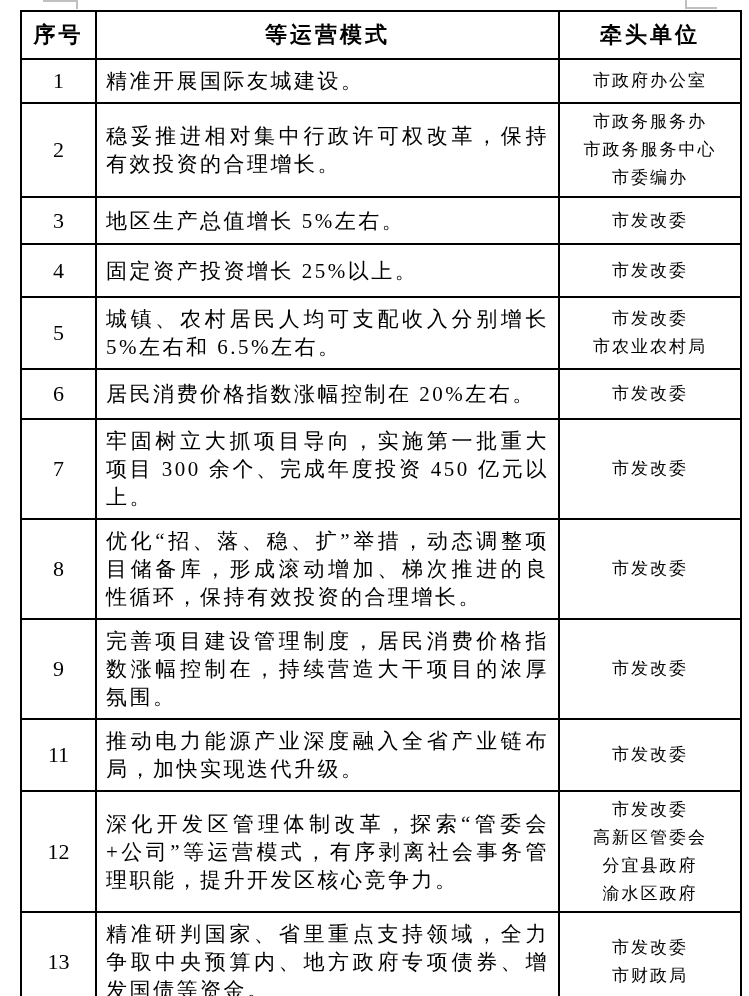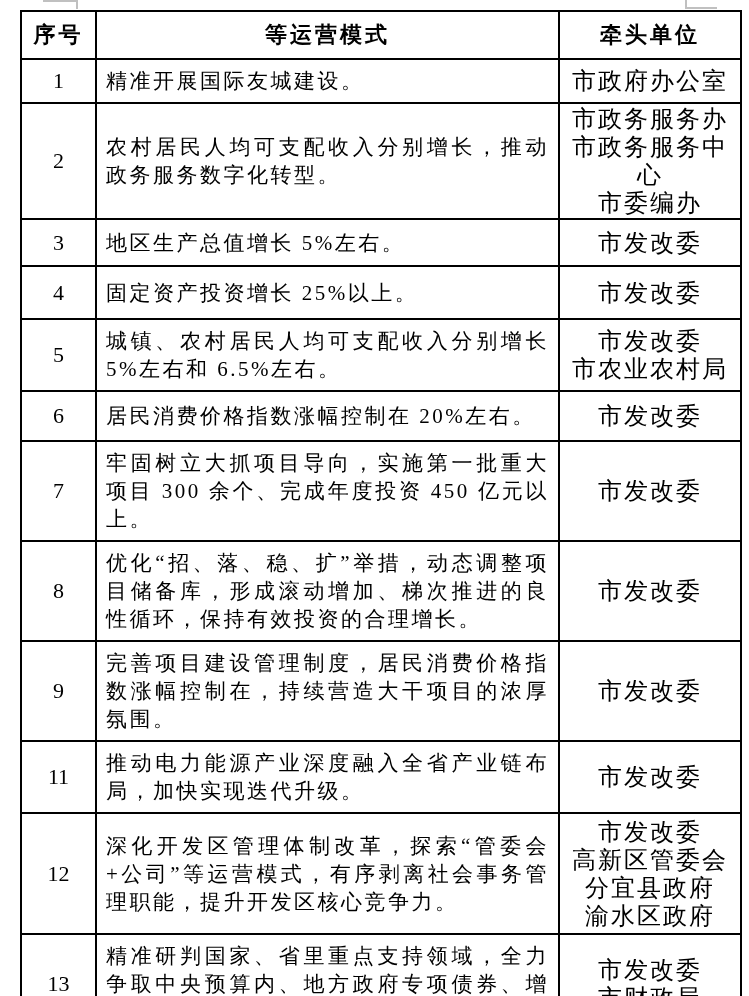--- a/index.html
+++ b/index.html
@@ -49,21 +49,21 @@
   }
   .c-content {
     font-size: 21px;
     line-height: 28px;
     text-align: justify;
     letter-spacing: 2.5px;
     padding: 7px 9px;
   }
   .c-unit {
     text-align: center;
-    font-size: 24px;
+    font-size: 17px;
     line-height: 28px;
     letter-spacing: 2px;
     white-space: pre-line;
     padding: 1px 4px;
   }
 </style>
 </head>
 <body>
 
 <div class="margin-mark left"></div>
@@ -81,21 +81,21 @@
     <th>等运营模式</th>
     <th>牵头单位</th>
   </tr>
   <tr style="height:44px">
     <td class="c-no">1</td>
     <td class="c-content">精准开展国际友城建设。</td>
     <td class="c-unit">市政府办公室</td>
   </tr>
   <tr style="height:94px">
     <td class="c-no">2</td>
-    <td class="c-content">农村居民人均可支配收入分别增长，推动政务服务数字化转型。</td>
+    <td class="c-content">稳妥推进相对集中行政许可权改革，保持有效投资的合理增长。</td>
     <td class="c-unit">市政务服务办
 市政务服务中心
 市委编办</td>
   </tr>
   <tr style="height:47px">
     <td class="c-no">3</td>
     <td class="c-content">地区生产总值增长 5%左右。</td>
     <td class="c-unit">市发改委</td>
   </tr>
   <tr style="height:53px">

